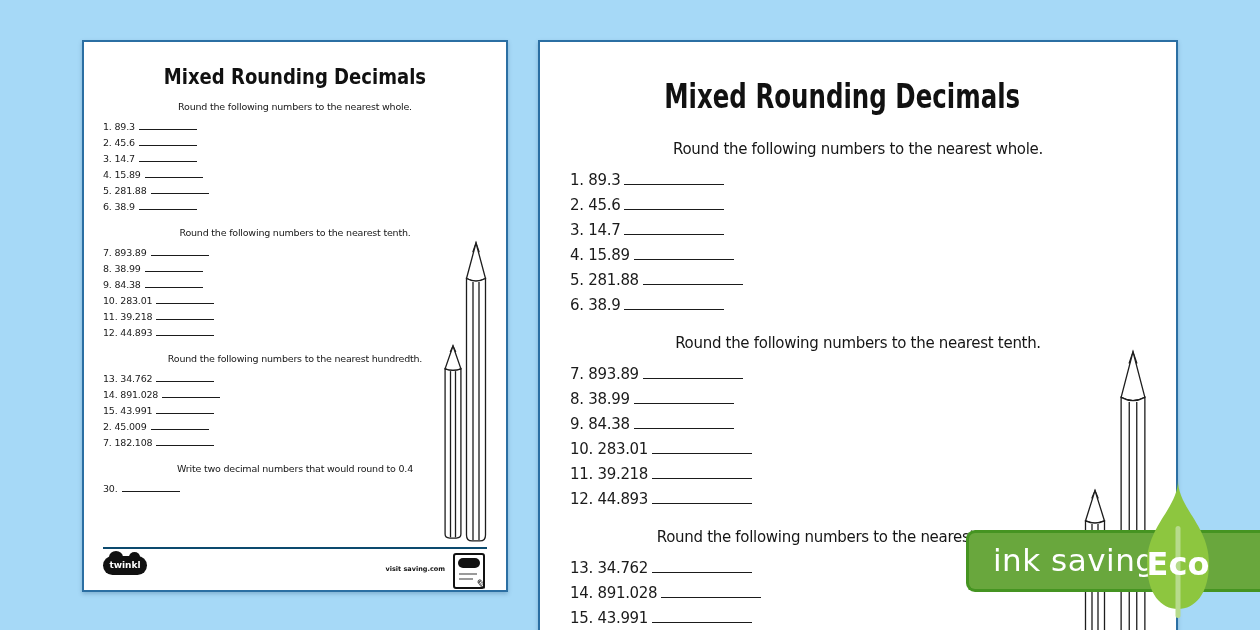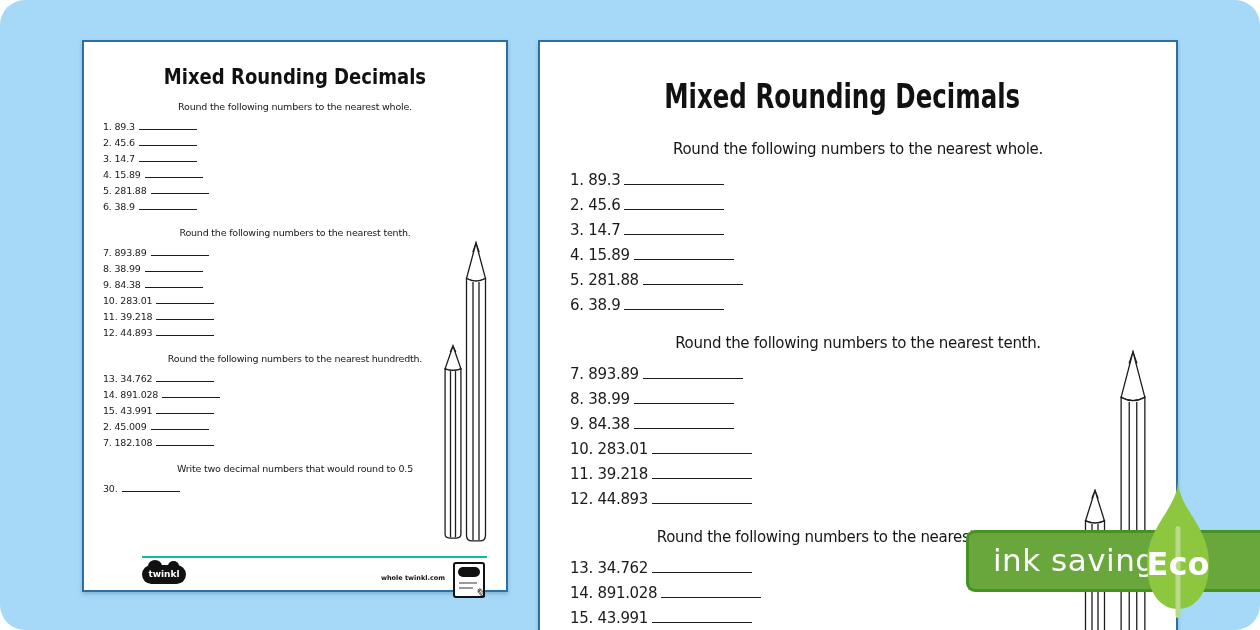--- a/index.html
+++ b/index.html
@@ -1,19 +1,19 @@
 <!DOCTYPE html>
 <html><head>
 <meta charset="utf-8">
 <style>
   * { margin:0; padding:0; box-sizing:border-box; }
   html,body { width:1260px; height:630px; overflow:hidden; }
   body { font-family:"DejaVu Sans","Liberation Sans",sans-serif; }
 
-  .stage { position:relative; width:1260px; height:630px; background:#a6d9f7; overflow:hidden;border-radius:25px; }
+  .stage { position:relative; width:1260px; height:630px; background:#a6d9f7; overflow:hidden; }
 
   .page {
     position:absolute; background:#fff; border:2px solid #2b6fa3;
     box-shadow:0 2px 4px rgba(20,60,100,.25); color:#1b1b1b;
   }
   .page-left  { left:82px;  top:40px; width:426px; height:552px; padding:12px 19px; }
   .page-right { left:538px; top:40px; width:640px; height:840px; padding:14px 30px; }
 
   .title-wrap { text-align:center; }
   .page-right .title-wrap { width:545px; }
@@ -28,21 +28,21 @@
   .item { white-space:nowrap; }
   .page-left  .item { font-size:9.5px; height:16px; line-height:16px; letter-spacing:-.2px; }
   .page-right .item { font-size:15px;  height:25px; line-height:25px; letter-spacing:-.3px; }
   .blank { display:inline-block; border-bottom:1.5px solid #1b1b1b; margin-left:4px; }
   .page-left  .blank { width:58px;  height:10px; }
   .page-right .blank { width:100px; height:15px; }
 
   .pencil { position:absolute; }
 
   
-  .page-footer { position:absolute; left:19px; right:19px; bottom:0; height:34px; border-top:2px solid #14b8a6;margin-left:39px; }
+  .page-footer { position:absolute; left:19px; right:19px; bottom:0; height:43px; border-top:2px solid #0c4a6e; }
   .twinkl-logo {
     position:absolute; left:0; top:7px; width:44px; height:19px; background:#111;
     border-radius:10px; color:#fff; font-weight:bold; font-size:9px; text-align:center; line-height:19px;
   }
   .twinkl-logo::before { content:""; position:absolute; left:6px; top:-5px; width:14px; height:12px; background:#111; border-radius:50%; }
   .twinkl-logo::after  { content:""; position:absolute; right:7px; top:-4px; width:11px; height:10px; background:#111; border-radius:50%; }
   .twinkl-logo span { position:relative; z-index:2; }
   .visit-text { position:absolute; right:42px; top:16px; font-size:6.5px; font-weight:bold; color:#111; letter-spacing:0; }
   .stamp { position:absolute; right:2px; top:4px; width:32px; height:36px; border:2px solid #111; border-radius:3px; background:#fff; }
   .stamp .mini-cloud { position:absolute; left:3px; top:3px; width:22px; height:10px; background:#111; border-radius:6px; color:#fff; font-size:5px; font-weight:bold; text-align:center; line-height:10px; }
@@ -90,21 +90,21 @@
         </div>
         <div class="section">
           <div class="instruction">Round the following numbers to the nearest hundredth.</div>
           <div class="item"><span class="q">13. 34.762</span><span class="blank"></span></div>
           <div class="item"><span class="q">14. 891.028</span><span class="blank"></span></div>
           <div class="item"><span class="q">15. 43.991</span><span class="blank"></span></div>
           <div class="item"><span class="q">2. 45.009</span><span class="blank"></span></div>
           <div class="item"><span class="q">7. 182.108</span><span class="blank"></span></div>
         </div>
         <div class="section">
-          <div class="instruction">Write two decimal numbers that would round to 0.5</div>
+          <div class="instruction">Write two decimal numbers that would round to 0.4</div>
           <div class="item"><span class="q">30.</span><span class="blank"></span></div>
         </div>
       </div>
 
     <svg class="pencil" style="left:359px; top:302px;" width="20" height="196" viewBox="0 0 24 300" preserveAspectRatio="none">
       <g stroke="#1d1d1d" stroke-width="1.3" fill="#fff">
         <path vector-effect="non-scaling-stroke" d="M12,3 L15,11.5 Q12,13 9,11.5 Z"></path>
         <path vector-effect="non-scaling-stroke" d="M12,3 L21.5,38 Q12,43 2.5,38 Z"></path>
         <path vector-effect="non-scaling-stroke" d="M2.5,38 L2.5,291 Q2.5,297 8,297 L16,297 Q21.5,297 21.5,291 L21.5,38 Q12,43 2.5,38 Z"></path>
         <line vector-effect="non-scaling-stroke" x1="9" y1="41.5" x2="9" y2="296"></line>
@@ -116,21 +116,21 @@
         <path vector-effect="non-scaling-stroke" d="M12,3 L15,11.5 Q12,13 9,11.5 Z"></path>
         <path vector-effect="non-scaling-stroke" d="M12,3 L21.5,38 Q12,43 2.5,38 Z"></path>
         <path vector-effect="non-scaling-stroke" d="M2.5,38 L2.5,291 Q2.5,297 8,297 L16,297 Q21.5,297 21.5,291 L21.5,38 Q12,43 2.5,38 Z"></path>
         <line vector-effect="non-scaling-stroke" x1="9" y1="41.5" x2="9" y2="296"></line>
         <line vector-effect="non-scaling-stroke" x1="15" y1="41.5" x2="15" y2="296"></line>
       </g>
     </svg>
 
     <div class="page-footer">
       <div class="twinkl-logo"><span>twinkl</span></div>
-      <div class="visit-text">whole twinkl.com</div>
+      <div class="visit-text">visit saving.com</div>
       <div class="stamp">
         <div class="mini-cloud"></div>
         <div class="l1"></div>
         <div class="l2"></div>
         <div class="pencil-glyph">✎</div>
       </div>
     </div>
   </div>
 
   <div class="page page-right">

